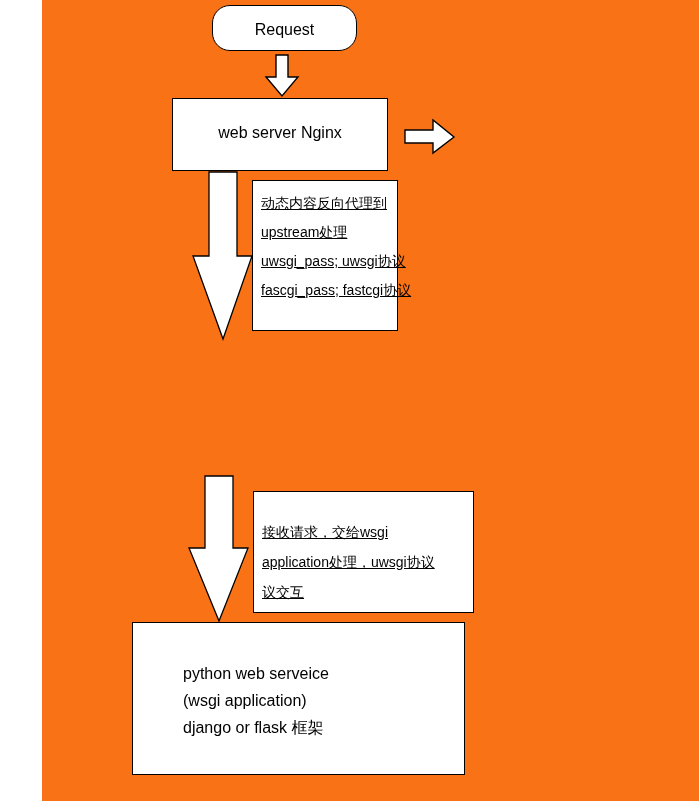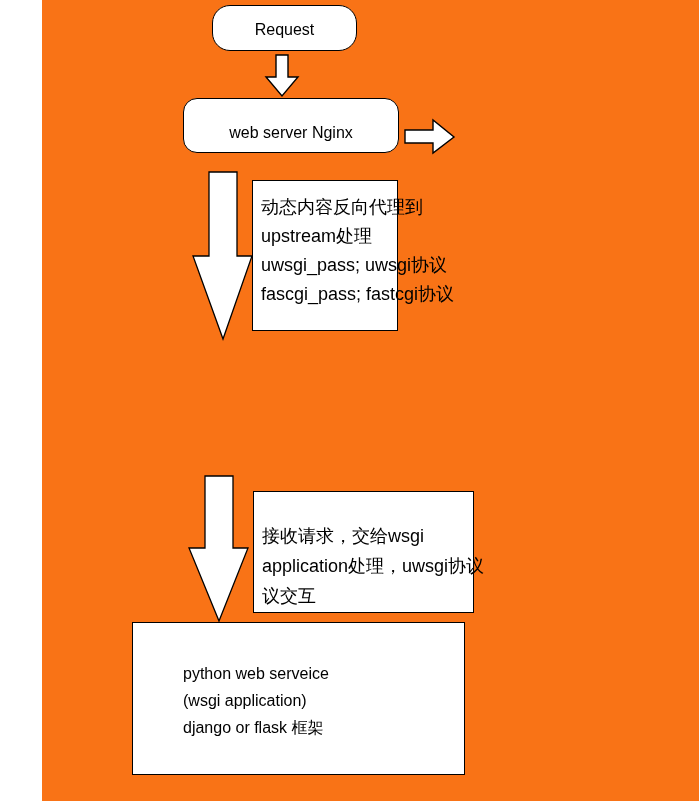--- a/index.html
+++ b/index.html
@@ -42,41 +42,42 @@
   .sz21 { font-size: 21px; }
   .arrow {
     position: absolute;
   }
   .arrow svg {
     display: block;
     overflow: visible;
   }
   .annot-line {
     position: absolute;
-    font-size: 18px;
+    font-size: 14px;
     white-space: nowrap;
     color: #000000;
+    text-decoration: underline;
   }
 </style>
 </head>
 <body>
 
 <div id="canvas">
 
   <div class="node rounded" style="left:170px; top:5px; width:145px; height:46px;">
     <div class="txt lbl-center sz16" style="top:16px;">Request</div>
   </div>
 
   <div class="arrow" style="left:220px; top:55px; width:40px; height:42px;">
     <svg width="40" height="42" viewBox="0 0 40 42">
       <polygon points="14,0 26,0 26,22 36,22 20,41 4,22 14,22" fill="#ffffff" stroke="#000000" stroke-width="1.4" stroke-linejoin="miter"></polygon>
     </svg>
   </div>
 
-  <div class="node" style="left:141px; top:98px; width:216px; height:55px;border-radius:14px;">
+  <div class="node" style="left:130px; top:98px; width:216px; height:73px;">
     <div class="txt lbl-center sz16" style="top:26px;">web server Nginx</div>
   </div>
 
   <div class="arrow" style="left:363px; top:119px; width:50px; height:36px;">
     <svg width="50" height="36" viewBox="0 0 50 36">
       <polygon points="0,11 28,11 28,1 49,18 28,34 28,24 0,24" fill="#ffffff" stroke="#000000" stroke-width="1.4" stroke-linejoin="miter"></polygon>
     </svg>
   </div>
 
 

